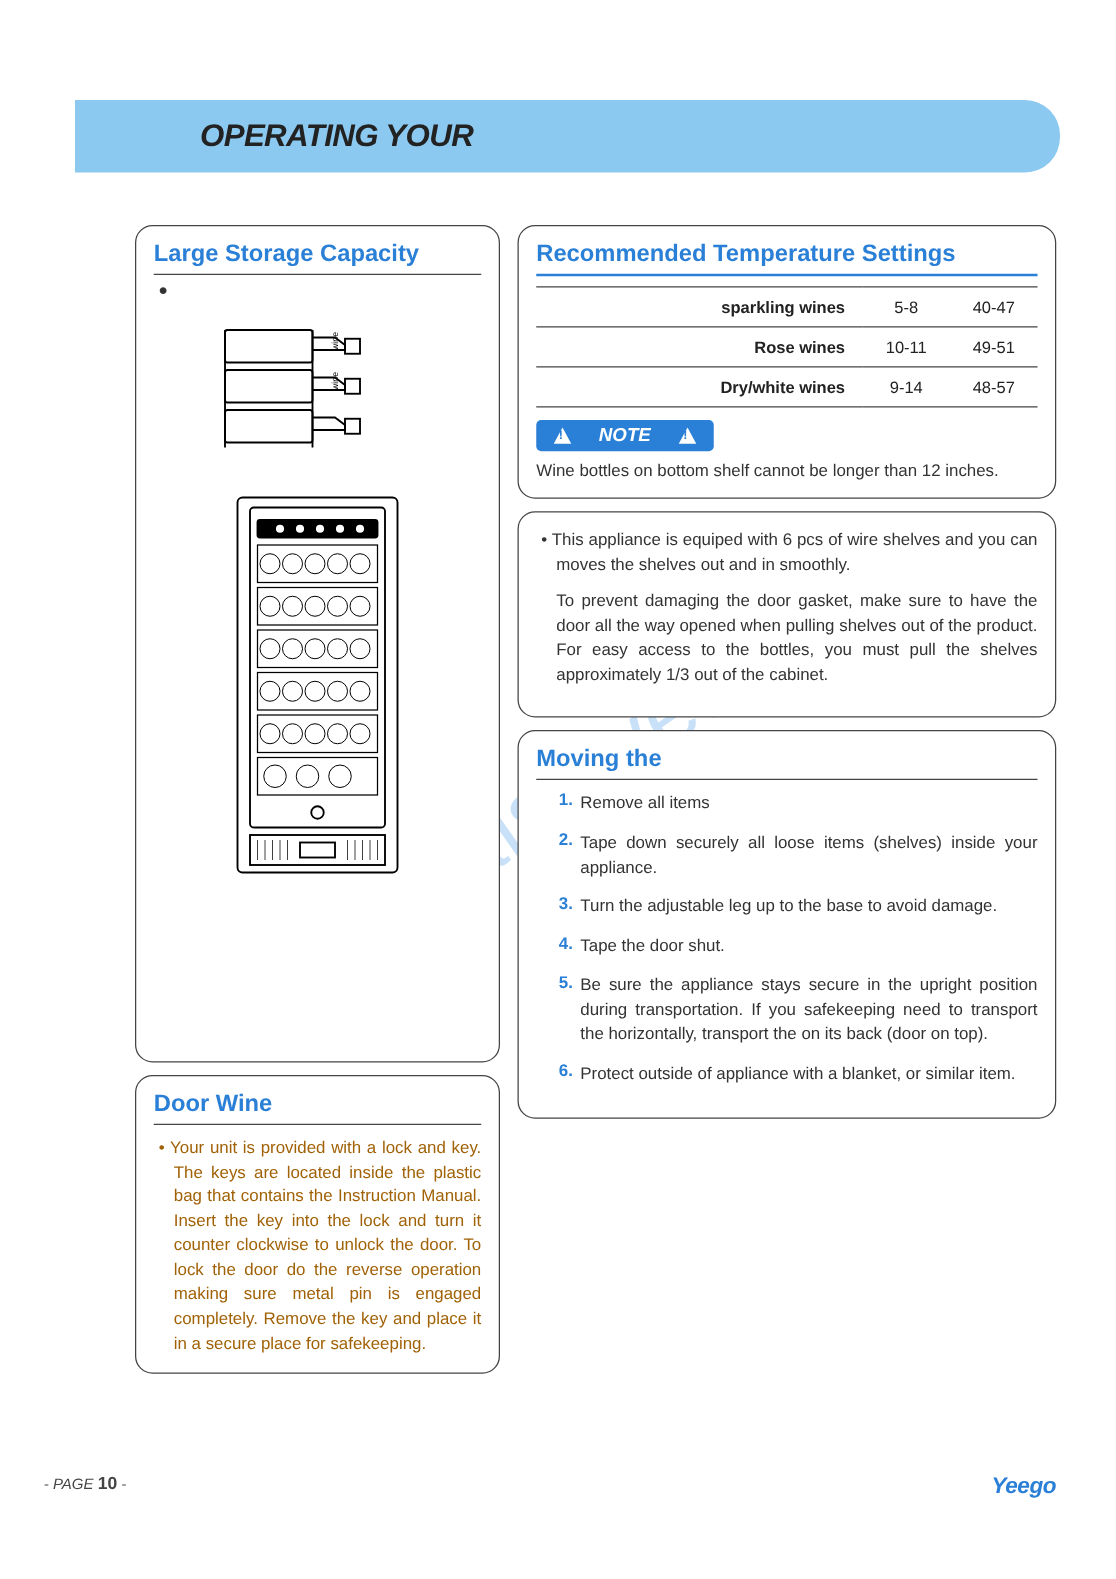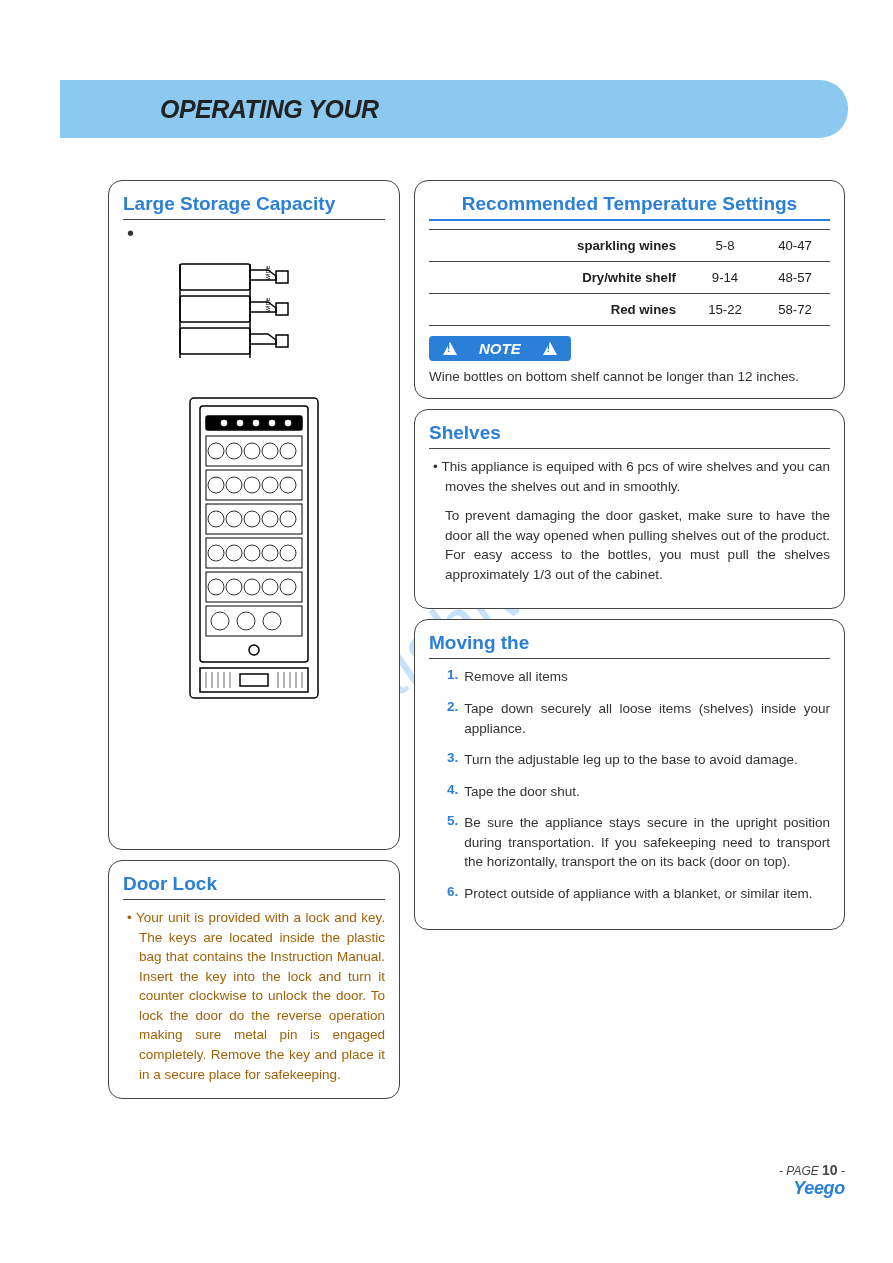--- a/index.html
+++ b/index.html
@@ -115,22 +115,22 @@
   .shelves-body p.bul::before { content: "• "; }
   .shelves-body p.indent { padding-left: 16px; }
 
   .move-list { padding-left: 18px; }
   .move-item { display:flex; gap:6px; margin-bottom:12px; }
   .move-num { font-weight: 700; color: #2a7fd6; font-size: 13.5px; flex-shrink:0; }
   .move-text { font-size: 13.5px; line-height: 1.45; color:#333; text-align: justify; }
 
   .footer {
     position: absolute; bottom: 64px; left: 35px; right: 48px;
-    display: flex; justify-content: space-between; align-items: flex-end;
-    font-size: 12px; color:#444;flex-direction:column;
+    display: flex; justify-content: space-between; align-items: flex-start;
+    font-size: 12px; color:#444;
   }
   .footer .page-label { font-style: italic; }
   .footer .page-num { font-weight: 700; font-size: 14px; }
   .footer .brand { font-weight: 700; font-style: italic; font-size: 18px; color: #2a7fd6; letter-spacing: -0.3px; }
 
   .watermark {
     position: absolute;
     top: 50%; left: 50%;
     transform: translate(-50%,-50%) rotate(-35deg);
     font-size: 72px;
@@ -241,59 +241,58 @@
                   <line x1="116" y1="276" x2="116" y2="292"></line>
               </g>
               <rect x="54" y="278" width="28" height="12"></rect>
             </g>
           </svg>
         </div>
       </div>
     </div>
 
     <div class="panel">
-      <div class="panel-title">Door Lock</div>
+      <div class="panel-title">Door Wine</div>
       <p class="justify bullet-pad">Your unit is provided with a lock and key. The keys are located inside the plastic bag that contains the Instruction Manual. Insert the key into the lock and turn it counter clockwise to unlock the door. To lock the door do the reverse operation making sure metal pin is engaged completely. Remove the key and place it in a secure place for safekeeping.</p>
     </div>
 
   </div>
 
   <div class="col-right">
 
     <div class="panel">
-      <div class="panel-title underline-blue" style="text-align:center; border-bottom:2px solid #2a7fd6;">Recommended Temperature Settings</div>
+      <div class="panel-title underline-blue" style="border-bottom:2px solid #2a7fd6;">Recommended Temperature Settings</div>
       <table class="temp-table">
         <tbody>
         <tr>
           <td class="wine">sparkling wines</td>
           <td class="celcol">5-8</td>
           <td class="fahcol">40-47</td>
         </tr>
         <tr>
-          <td class="wine">Dry/white shelf</td>
+          <td class="wine">Rose wines</td>
+          <td class="celcol">10-11</td>
+          <td class="fahcol">49-51</td>
+        </tr>
+        <tr>
+          <td class="wine">Dry/white wines</td>
           <td class="celcol">9-14</td>
           <td class="fahcol">48-57</td>
-        </tr>
-        <tr>
-          <td class="wine">Red wines</td>
-          <td class="celcol">15-22</td>
-          <td class="fahcol">58-72</td>
         </tr>
       </tbody>
         </table>
       <div class="note-badge">
         <span class="tri"></span>
         <span>NOTE</span>
         <span class="tri"></span>
       </div>
       <p class="note-text">Wine bottles on bottom shelf cannot be longer than 12 inches.</p>
     </div>
 
     <div class="panel">
-      <div class="panel-title">Shelves</div>
       <div class="shelves-body">
         <p class="bul">This appliance is equiped with 6 pcs of wire shelves and you can moves the shelves out and in smoothly.</p>
         <p class="indent">To prevent damaging the door gasket, make sure to have the door all the way opened when pulling shelves out of the product. For easy access to the bottles, you must pull the shelves approximately 1/3 out of the cabinet.</p>
       </div>
     </div>
 
     <div class="panel">
       <div class="panel-title">Moving the</div>
       <div class="move-list">
         <div class="move-item">

